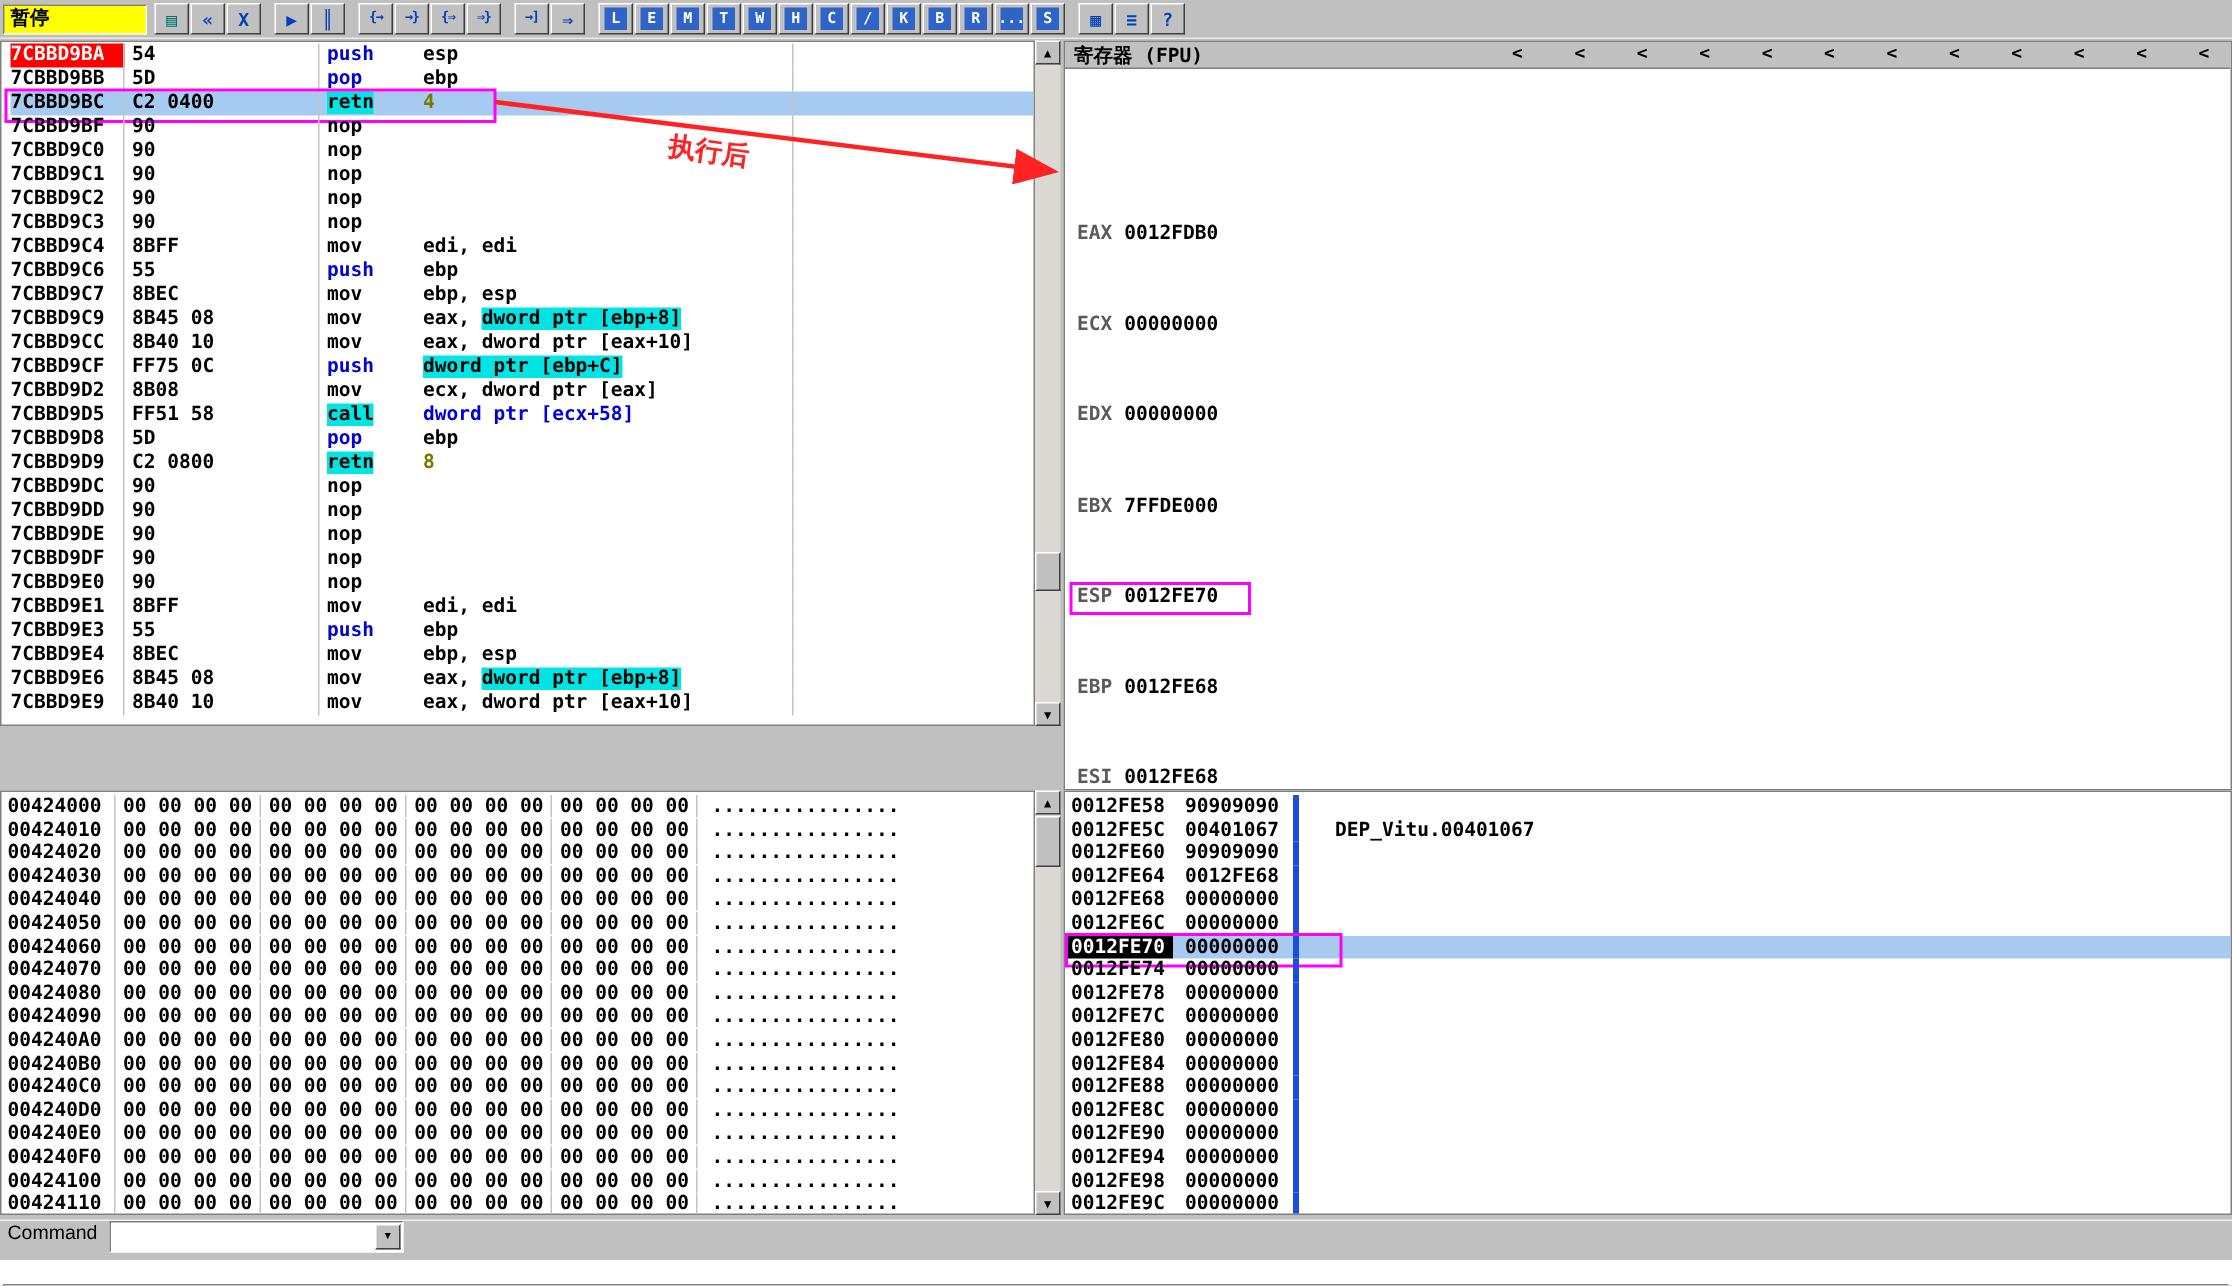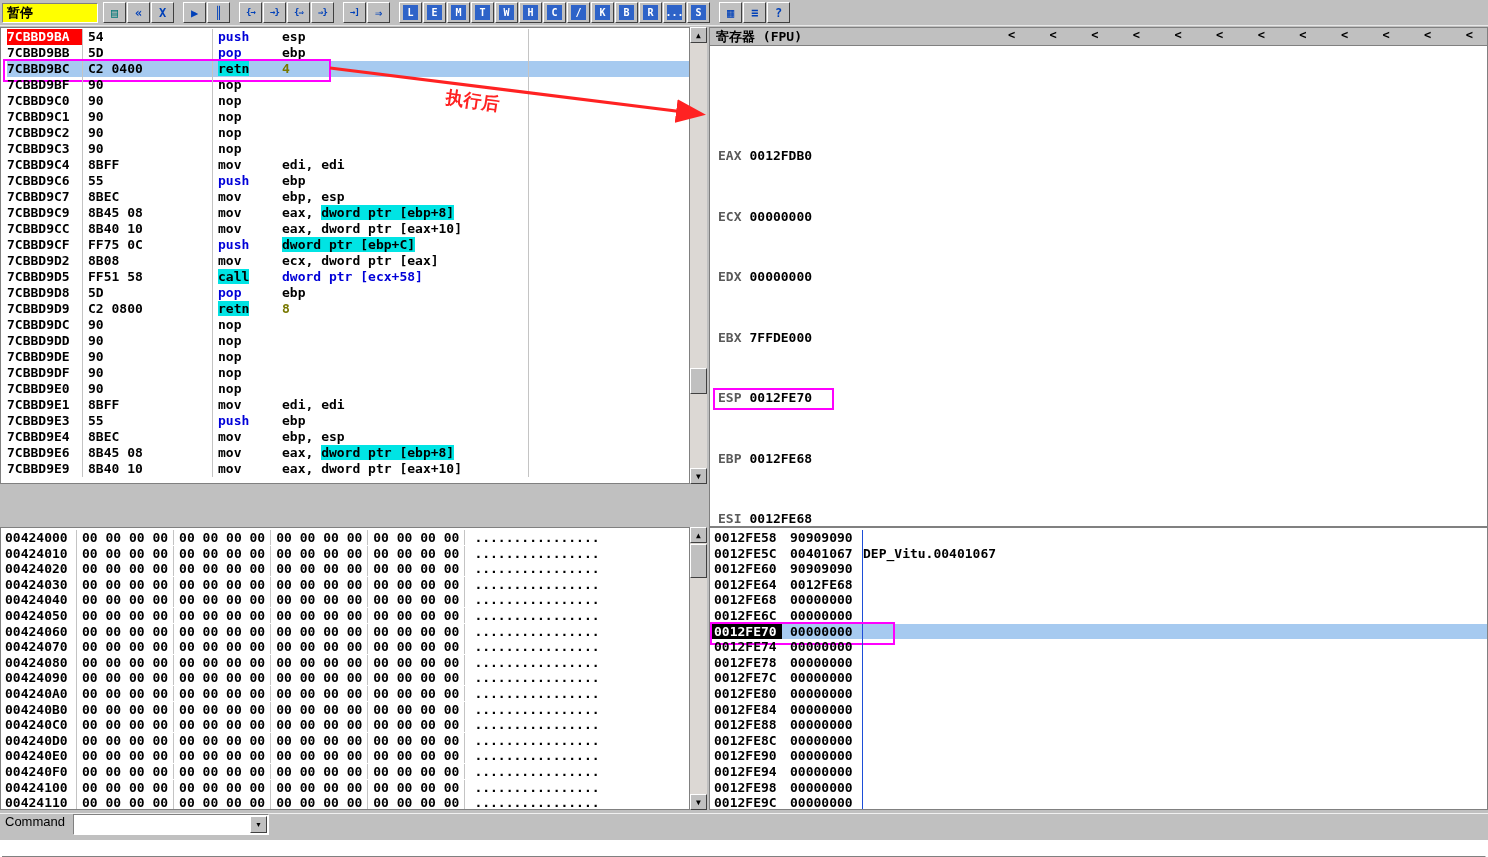--- a/index.html
+++ b/index.html
@@ -68,21 +68,21 @@
   .h-addr{width:72px;flex:none;border-right:1px solid #C4C4C4}
   .h-bytes{flex:none;padding-left:5px}
   .seg-grp{border-right:1px solid #C4C4C4;padding-right:5px;margin-right:5px}
   .h-ascii{padding-left:4px}
 
   
   .stack-pane{left:709px;top:527px;width:779px;height:283px;padding:2px 0 0 0}
   .srow{height:15.6px;line-height:15.6px;display:flex;white-space:pre;position:relative}
   .saddr{width:72px;flex:none;padding-left:4px}
   .sval{width:80px;flex:none;padding-left:8px}
-  .scom{flex:1;border-left:1px solid #1d4ed8;padding-left:0}
+  .scom{flex:1;border-left:4px solid #1d4ed8;padding-left:24px}
   .srow.sel .saddr{background:#000;color:#FFF}
   .srow.sel .sval,.srow.sel .scom{background:#A6CAF0}
   .srow.boxed::after{content:"";position:absolute;left:0;top:-2px;width:181px;height:19px;
                      border:2px solid #FF00FF;pointer-events:none}
 
   
   .command-bar{position:absolute;left:0;top:813px;width:100%;height:26px;background:#C0C0C0;
                border-top:1px solid #F0F0F0;display:flex;align-items:flex-start;padding:0 5px;
                font-family:"Liberation Sans","DejaVu Sans",sans-serif;font-weight:normal;font-size:13px}
   .combo{width:196px;height:21px;background:#FFF;border:1px solid;border-color:#808080 #FFF #FFF #808080;

